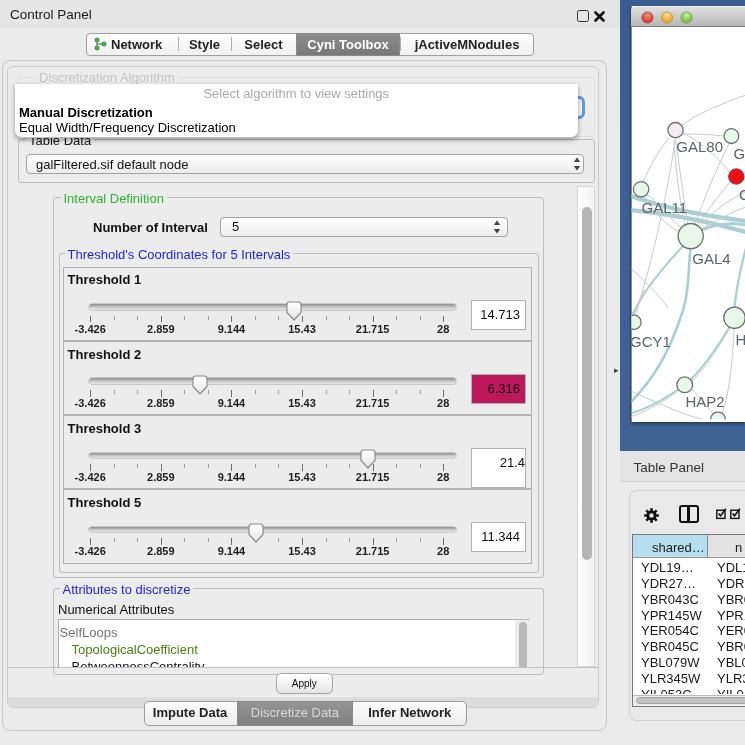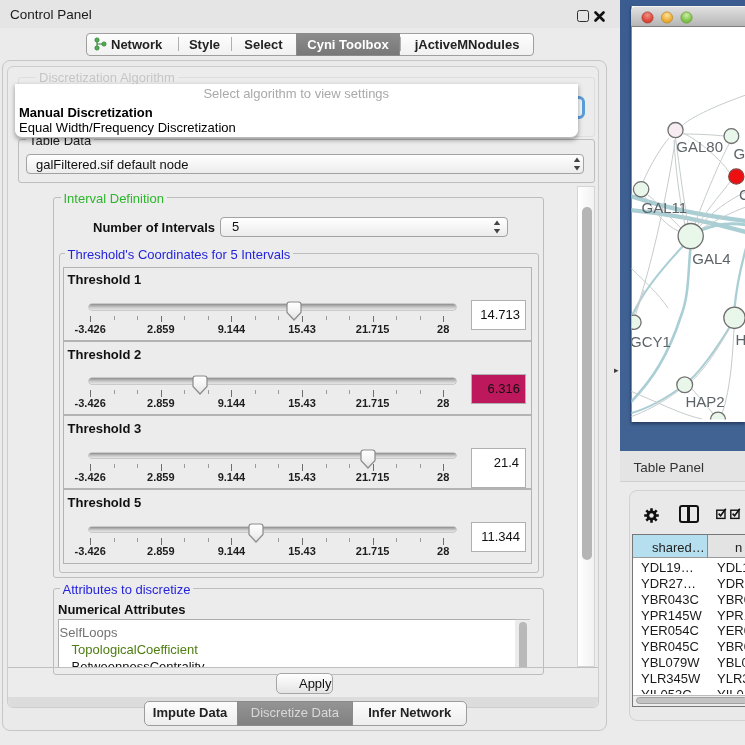--- a/index.html
+++ b/index.html
@@ -51,21 +51,21 @@
 <path d="M 4 0.5 L 7.2 5 L 0.8 5 Z" fill="#444"></path>
     <path d="M 4 13.5 L 7.2 9 L 0.8 9 Z" fill="#444"></path>
   </svg>
 
 <div class="abs" style="left:577px;top:186px;width:18px;height:481px;background:linear-gradient(90deg,#ffffff,#f2f2f2);border:1px solid #d5d5d5;box-sizing:border-box"></div>
 <div class="abs" style="left:582px;top:207px;width:9.5px;height:353px;background:#b5b5b5;border-radius:5px"></div>
 
 <div class="abs" style="left:52.7px;top:197px;width:489.6px;height:378.5px;border:1px solid #bdbdbd;border-radius:3px"></div>
 <div class="abs" style="left:60.5px;top:190.5px;font-size:13px;color:#2db52d;background:#ececec;padding:0 3px">Interval Definition</div>
 
-<div class="abs" style="left:93px;top:220px;font-size:13px;font-weight:bold;color:#111">Number of Intervals</div>
+<div class="abs" style="left:93px;top:220px;font-size:13px;font-weight:bold;color:#111">Number of Interval</div>
 <div class="abs" style="left:220px;top:216.5px;width:287.6px;height:20.5px;box-sizing:border-box;border:1px solid #a2a2a2;border-radius:4px;background:linear-gradient(#ffffff,#ececec)"></div>
 <div class="abs" style="left:232px;top:219px;font-size:13px;color:#111">5</div>
 <svg style="position:absolute;left:493px;top:219.7px" width="8" height="14" viewBox="0 0 8 14">
 <path d="M 4 0.5 L 7.2 5 L 0.8 5 Z" fill="#444"></path>
     <path d="M 4 13.5 L 7.2 9 L 0.8 9 Z" fill="#444"></path>
   </svg>
 
 <div class="abs" style="left:58.7px;top:253px;width:478.8px;height:317.6px;border:1px solid #bdbdbd;border-radius:3px"></div>
 <div class="abs" style="left:64.5px;top:246.5px;font-size:13px;color:#2424dd;background:#ececec;padding:0 3px">Threshold's Coordinates for 5 Intervals</div>
 
@@ -169,21 +169,21 @@
 <svg style="position:absolute;left:360.3px;top:449.2px" width="16" height="20" viewBox="0 0 16 20">
 <defs>
       <linearGradient id="thg3" x1="0" y1="0" x2="0" y2="1">
         <stop offset="0" stop-color="#ffffff"></stop>
         <stop offset="0.55" stop-color="#f2f2f2"></stop>
         <stop offset="1" stop-color="#e2e2e2"></stop>
       </linearGradient>
     </defs>
 <path d="M 3.5 1 L 12.5 1 Q 15 1 15 3.5 L 15 11.5 L 8 19 L 1 11.5 L 1 3.5 Q 1 1 3.5 1 Z" fill="url(#thg3)" stroke="#8b8b8b" stroke-width="1.2"></path>
   </svg>
-<div style="position:absolute;left:471px;top:448.2px;width:55px;height:40px;box-sizing:border-box;border:1px solid #b0b0b0;background:#fff;font-size:13px;color:#111;text-align:right;padding-right:6px;line-height:28px">21.4</div>
+<div style="position:absolute;left:471px;top:448.2px;width:55px;height:40px;box-sizing:border-box;border:1px solid #b0b0b0;background:#fff;font-size:13px;color:#111;text-align:right;padding-right:0;line-height:28px">21.4</div>
 <div style="position:absolute;left:63.2px;top:489.4px;width:468.8px;height:74.2px;border:1px solid #b3b3b3;box-sizing:border-box;background:#ececec"></div>
 <div style="position:absolute;left:67.5px;top:494.9px;font-size:13px;font-weight:bold;color:#111">Threshold 5</div>
 <div style="position:absolute;left:89px;top:526.7px;width:367px;height:5.6px;border-radius:3px;background:linear-gradient(#8f8f8f,#c9c9c9 55%,#e6e6e6);box-shadow:0 0 0 0.5px #a8a8a8"></div>
 <div style="position:absolute;left:90.2px;top:538.4px;width:1px;height:6.5px;background:#6e6e6e"></div>
 <div style="position:absolute;left:113.7px;top:538.4px;width:1px;height:3.8px;background:#9b9b9b"></div>
 <div style="position:absolute;left:137.3px;top:538.4px;width:1px;height:3.8px;background:#9b9b9b"></div>
 <div style="position:absolute;left:160.8px;top:538.4px;width:1px;height:6.5px;background:#6e6e6e"></div>
 <div style="position:absolute;left:184.3px;top:538.4px;width:1px;height:3.8px;background:#9b9b9b"></div>
 <div style="position:absolute;left:207.9px;top:538.4px;width:1px;height:3.8px;background:#9b9b9b"></div>
 <div style="position:absolute;left:231.4px;top:538.4px;width:1px;height:6.5px;background:#6e6e6e"></div>
@@ -209,32 +209,32 @@
         <stop offset="0.55" stop-color="#f2f2f2"></stop>
         <stop offset="1" stop-color="#e2e2e2"></stop>
       </linearGradient>
     </defs>
 <path d="M 3.5 1 L 12.5 1 Q 15 1 15 3.5 L 15 11.5 L 8 19 L 1 11.5 L 1 3.5 Q 1 1 3.5 1 Z" fill="url(#thg4)" stroke="#8b8b8b" stroke-width="1.2"></path>
   </svg>
 <div style="position:absolute;left:471px;top:522.4px;width:55px;height:30px;box-sizing:border-box;border:1px solid #b0b0b0;background:#fff;font-size:13px;color:#111;text-align:right;padding-right:5px;line-height:28px">11.344</div>
 
 <div class="abs" style="left:53px;top:588px;width:489px;height:85px;border:1px solid #bdbdbd;border-radius:3px"></div>
 <div class="abs" style="left:59.5px;top:581.5px;font-size:13px;color:#2424dd;background:#ececec;padding:0 3px">Attributes to discretize</div>
-<div class="abs" style="left:56px;top:601.5px;font-size:13px;font-weight:bold;color:#111;background:#ececec;padding:0 2px">Numerical Attributes</div>
+<div class="abs" style="left:56px;top:601.5px;font-size:13px;font-weight:normal;color:#111;background:#ececec;padding:0 2px">Numerical Attributes</div>
 <div class="abs" style="left:57.6px;top:618.5px;width:457.4px;height:48.3px;background:#fff;border-top:1px solid #adadad;border-left:1px solid #adadad;box-sizing:border-box;overflow:hidden">
   <div style="position:absolute;left:1px;top:5px;font-size:13px;color:#737373">SelfLoops</div>
   <div style="position:absolute;left:13px;top:22px;font-size:13px;color:#4d7c0f">TopologicalCoefficient</div>
   <div style="position:absolute;left:13px;top:39px;font-size:13px;color:#111">BetweennessCentrality</div>
 </div>
 <div class="abs" style="left:515px;top:618.5px;width:14.5px;height:48.3px;background:#ececec;border-top:1px solid #bbb"></div>
 <div class="abs" style="left:519px;top:622px;width:8px;height:44.5px;background:#b9b9b9;border-radius:4px 4px 0 0"></div>
 
 <div class="abs" style="left:8px;top:666.8px;width:590px;height:1px;background:#c0c0c0"></div>
 
-<div class="abs" style="left:276px;top:672.5px;width:56.5px;height:21px;box-sizing:border-box;border:1px solid #a6a6a6;border-radius:5px;background:linear-gradient(#ffffff,#e4e4e4);text-align:right;font-size:13px;color:#111;line-height:19px">Apply</div>
+<div class="abs" style="left:276px;top:672.5px;width:56.5px;height:21px;box-sizing:border-box;border:1px solid #a6a6a6;border-radius:5px;background:linear-gradient(#ffffff,#e4e4e4);text-align:center;font-size:10px;color:#111;line-height:19px">Apply</div>
 
 <div class="abs" style="left:143.5px;top:701px;width:323px;height:24.5px;border:1px solid #9c9c9c;border-radius:5px;background:linear-gradient(#fcfcfc,#ededed);box-sizing:border-box"></div>
 <div class="abs" style="left:236.6px;top:701px;width:116.6px;height:24.5px;background:linear-gradient(#949494,#808080);box-sizing:border-box;border:1px solid #8a8a8a"></div>
 <div class="abs" style="left:143.5px;top:705px;width:93px;text-align:center;font-size:13px;font-weight:bold;color:#222">Impute Data</div>
 <div class="abs" style="left:236.6px;top:705px;width:116.6px;text-align:center;font-size:13px;font-weight:normal;color:#d9d9d9">Discretize Data</div>
 <div class="abs" style="left:353.2px;top:705px;width:113px;text-align:center;font-size:13px;font-weight:bold;color:#222">Infer Network</div>
 
 <div class="abs" style="left:614px;top:365px;font-size:9px;color:#3a3a3a">▸</div>
 
 <div class="abs" style="left:15px;top:84px;width:562.5px;height:52.5px;background:#fff;border-radius:0 0 7px 7px;box-shadow:0 2px 5px rgba(0,0,0,0.38);border-bottom:1px solid #bbb"></div>

